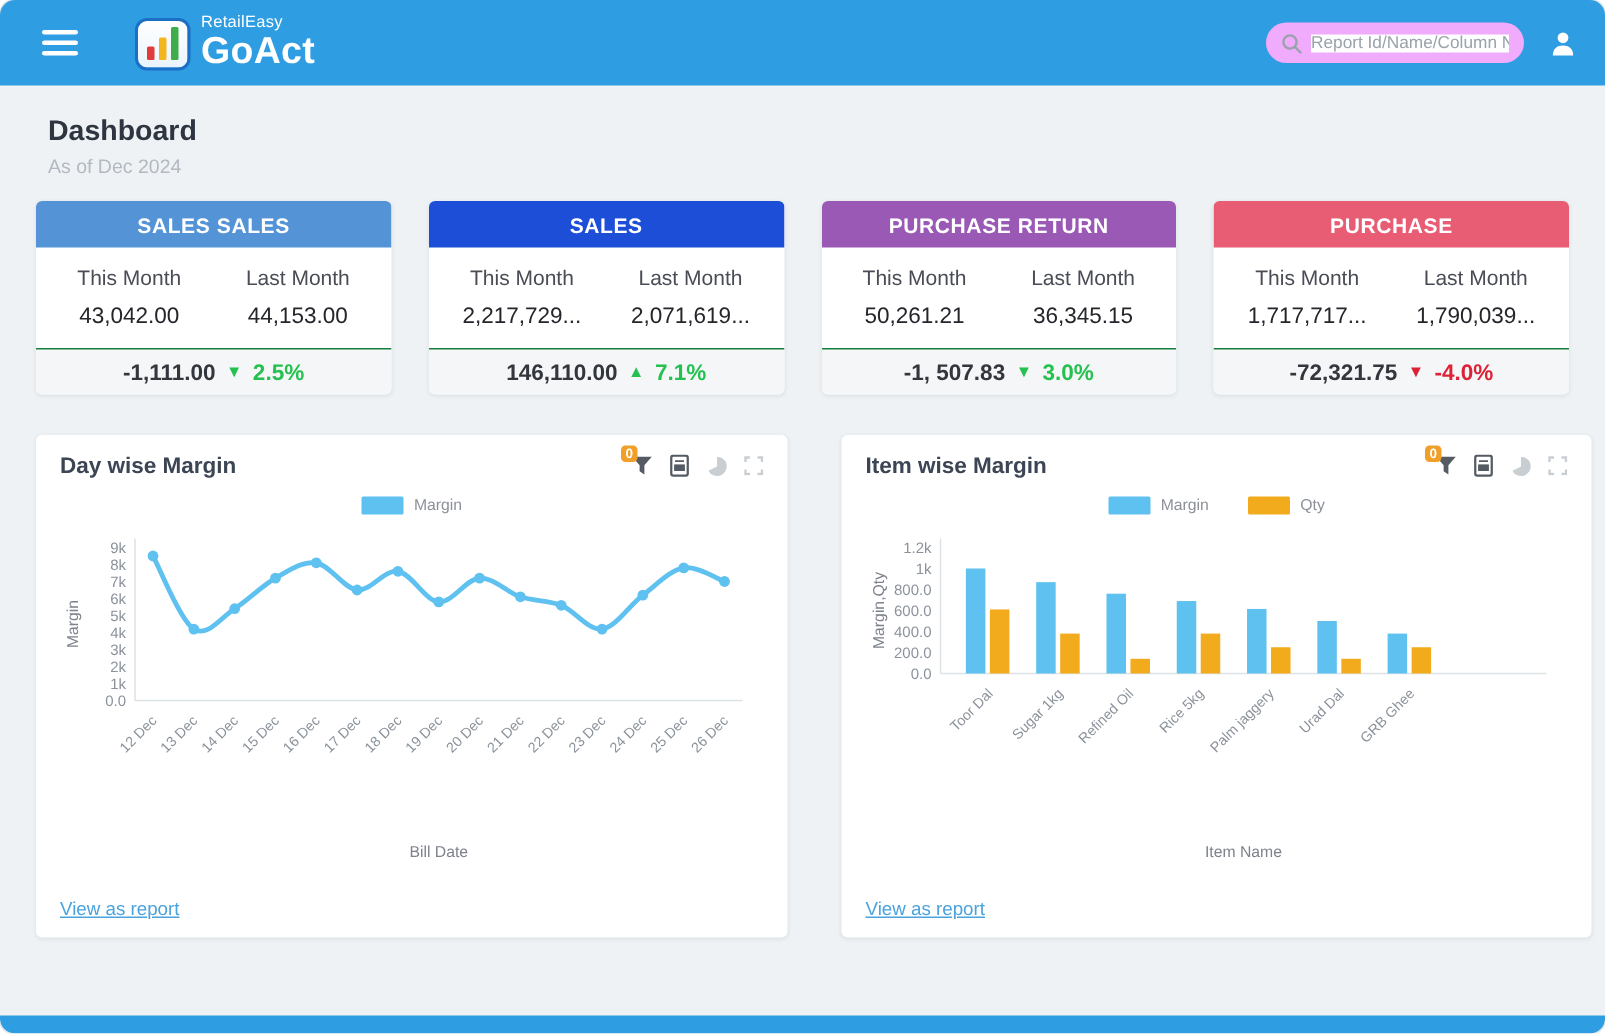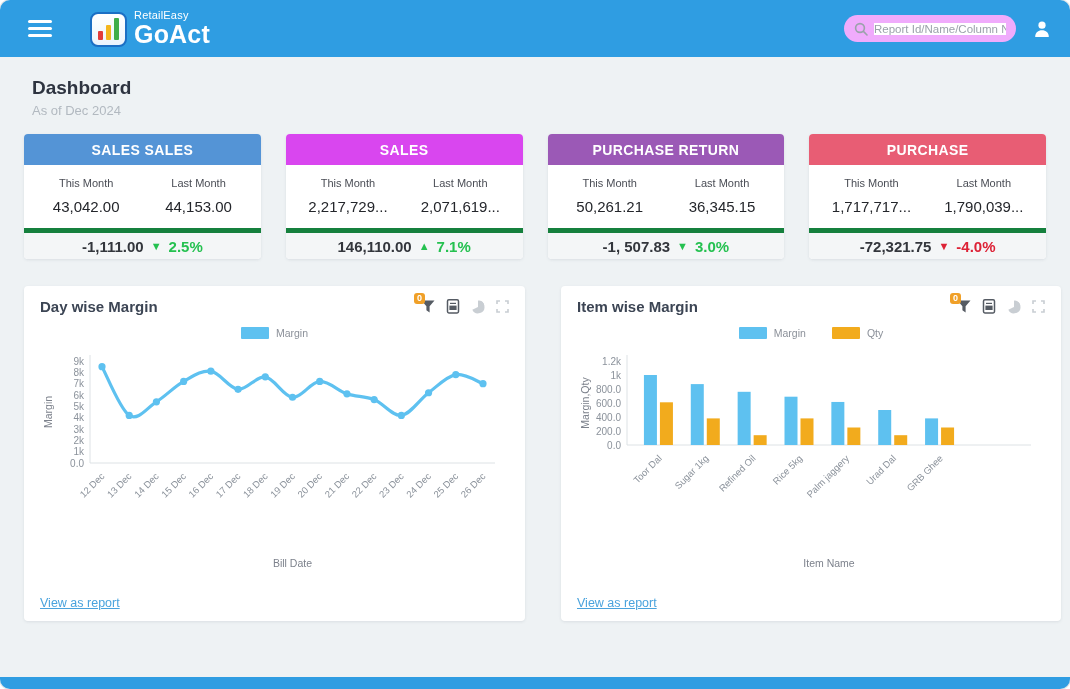--- a/index.html
+++ b/index.html
@@ -52,24 +52,24 @@
   .kpi-card {
     background:#fff; border-radius:4px; overflow:hidden;
     box-shadow:0 1px 3px rgba(40,60,80,.10);
   }
   .kpi-header {
     height:31px; display:flex; align-items:center; justify-content:center;
     color:#fff; font-size:14px; font-weight:bold; letter-spacing:.4px;
   }
   .kpi-body { display:flex; padding:12px 6px 13px; }
   .kpi-col { flex:1; text-align:center; }
-  .kpi-label { font-size:11px; color:#4a4d55; }
+  .kpi-label { font-size:14px; color:#4a4d55; }
   .kpi-value { font-size:15px; color:#24262b; font-weight:500; margin-top:9px; }
   .kpi-footer {
-    background:#f4f6f7; border-top:5px solid #15803d; height:31px;
+    background:#f4f6f7; border-top:1px solid #15803d; height:31px;
     display:flex; align-items:center; justify-content:center; gap:7px;
   }
   .kpi-delta { font-size:15px; font-weight:bold; color:#33363c; }
   .kpi-trend { font-size:11px; line-height:1; }
   .kpi-pct { font-size:15px; font-weight:bold; }
   
   .panels-row { display:grid; grid-template-columns:1fr 1fr; gap:36px; margin:27px 24px 0; }
   .panel {
     background:#fff; border-radius:4px; box-shadow:0 1px 3px rgba(40,60,80,.10);
     height:335px; padding:12px 16px 10px; position:relative; display:flex; flex-direction:column;
@@ -157,21 +157,21 @@
         </div>
       </div>
       <div class="kpi-footer">
         <span class="kpi-delta">-1,111.00</span>
         <span class="kpi-trend" style="color: rgb(37, 193, 80);">▼</span>
         <span class="kpi-pct" style="color: rgb(37, 193, 80);">2.5%</span>
       </div>
     </div>
 
     <div class="kpi-card">
-      <div class="kpi-header" style="background: #d946ef;">SALES</div>
+      <div class="kpi-header" style="background: #1d4ed8;">SALES</div>
       <div class="kpi-body">
         <div class="kpi-col">
           <div class="kpi-label">This Month</div>
           <div class="kpi-value">2,217,729...</div>
         </div>
         <div class="kpi-col">
           <div class="kpi-label">Last Month</div>
           <div class="kpi-value">2,071,619...</div>
         </div>
       </div>

